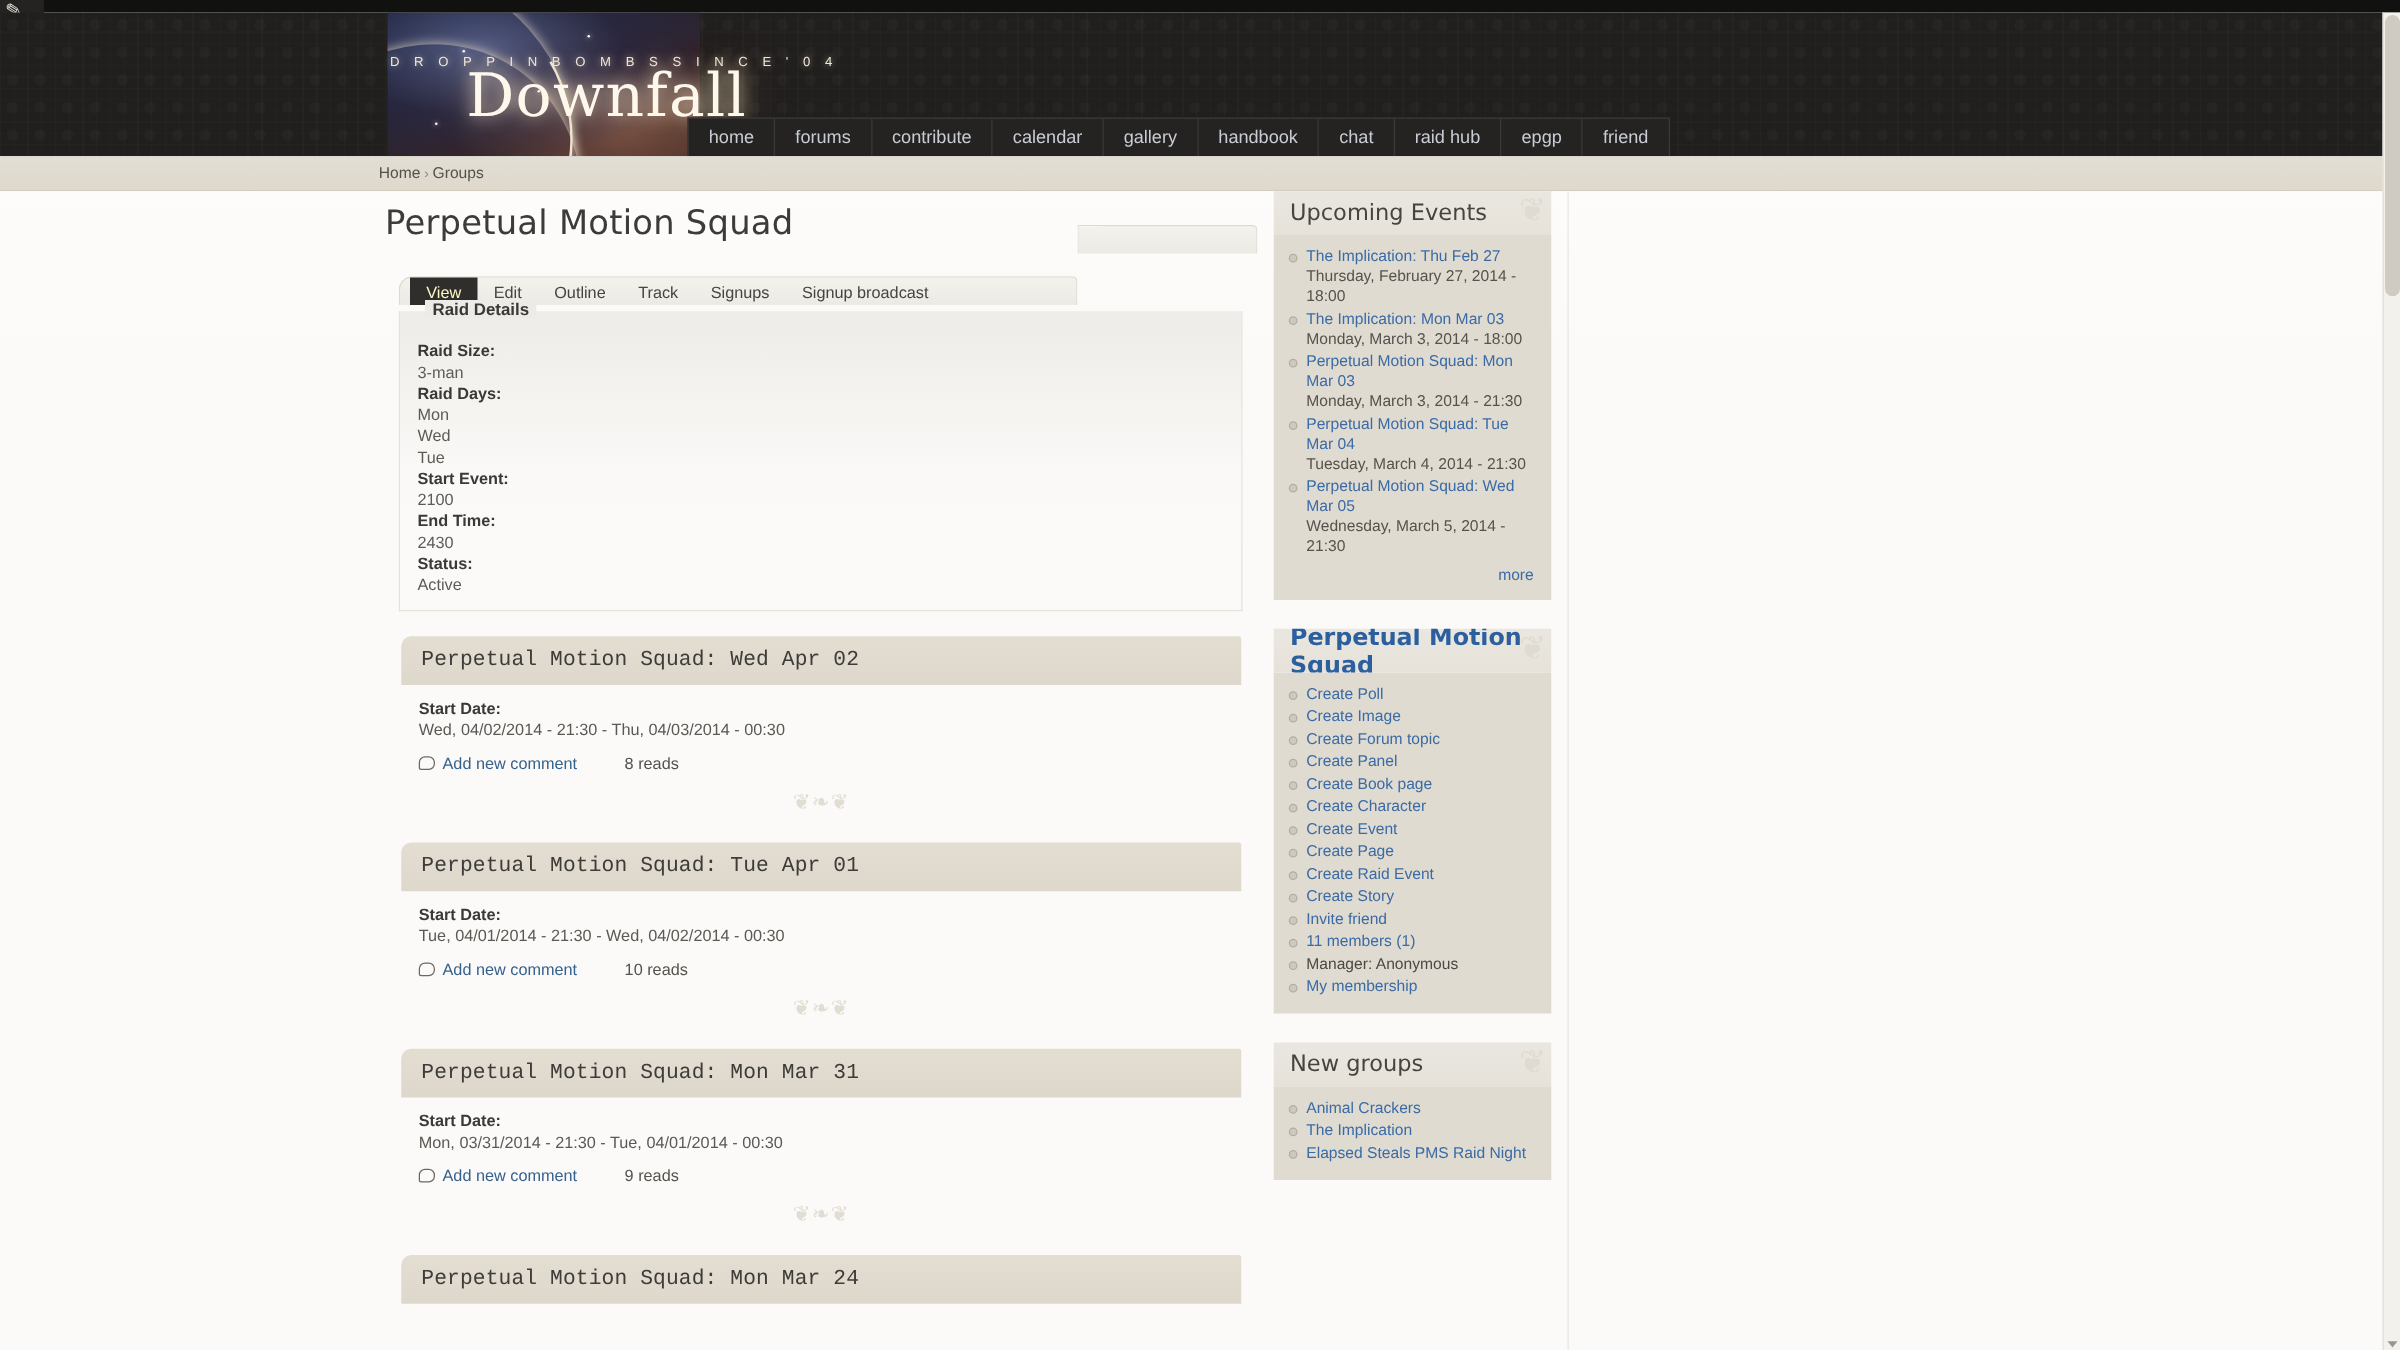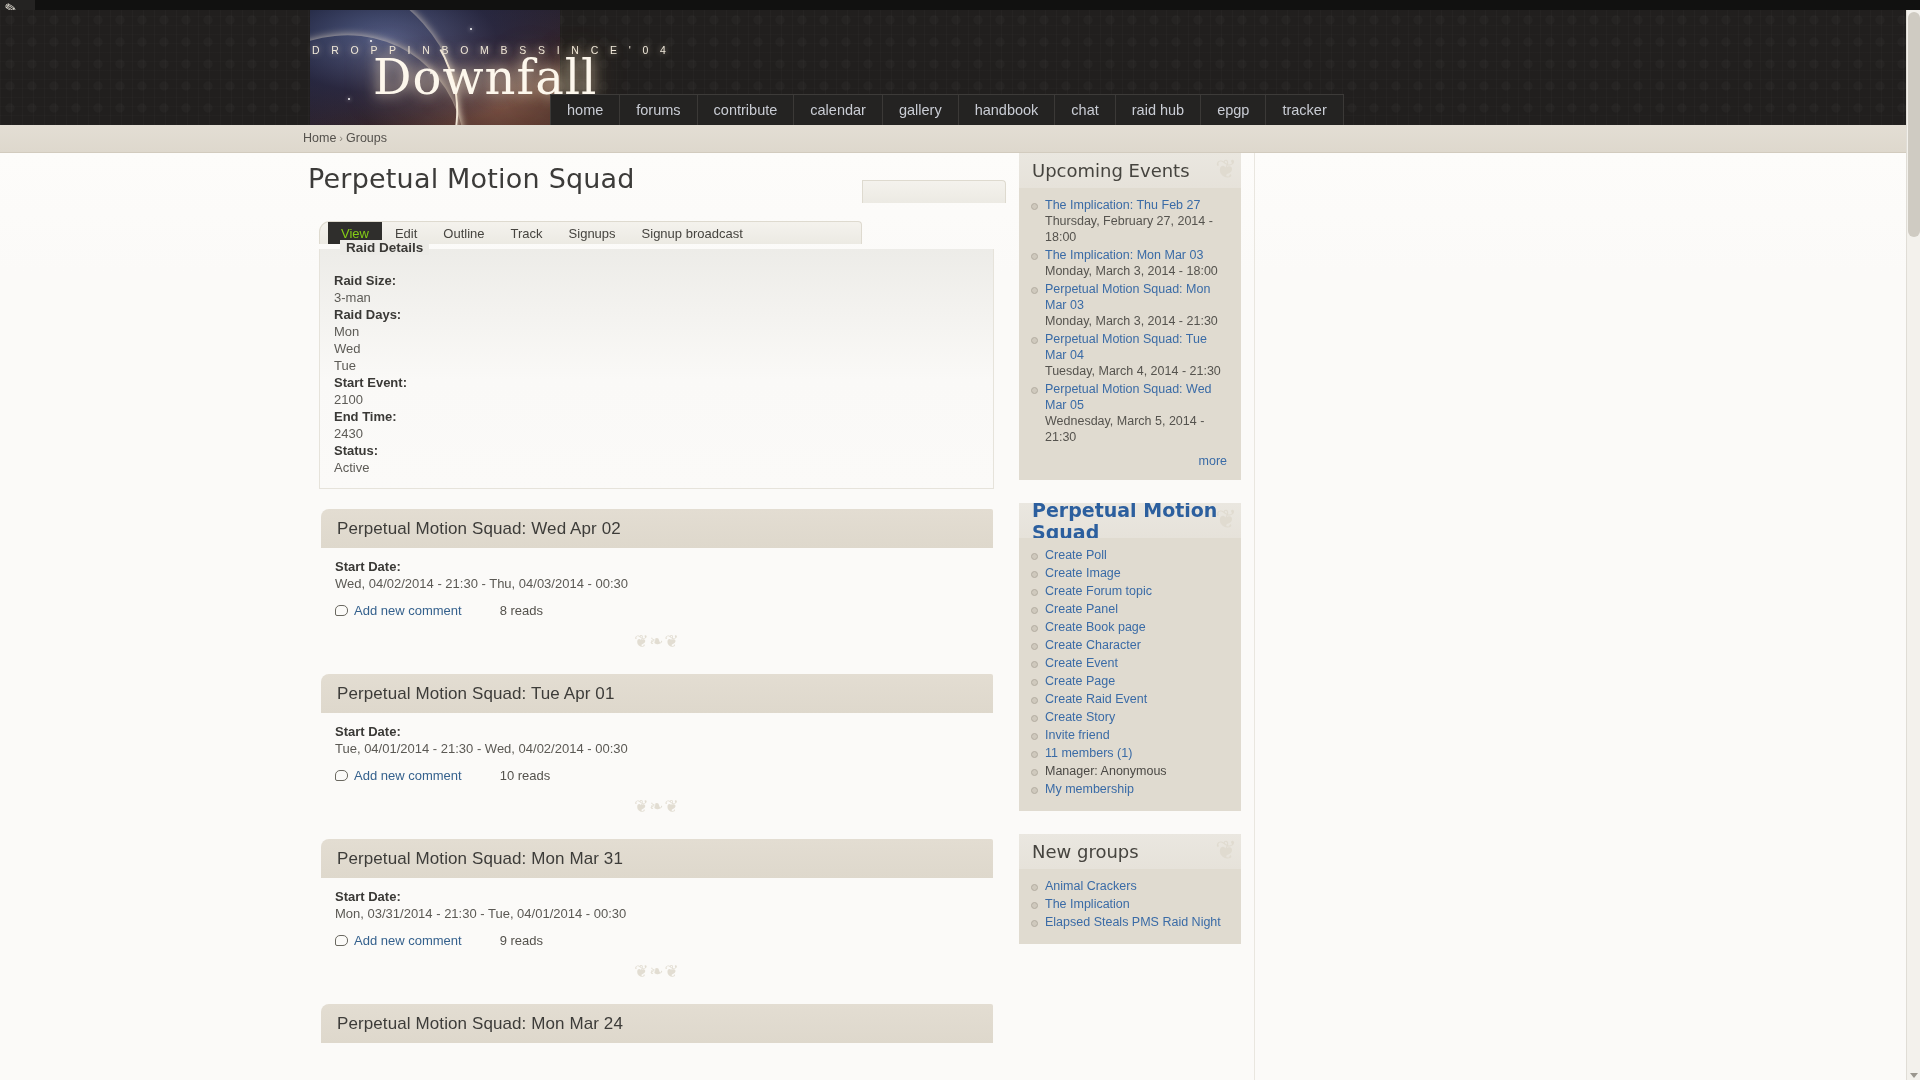--- a/index.html
+++ b/index.html
@@ -115,21 +115,21 @@
     background:linear-gradient(180deg,#f4f2ed 0%, #eceae3 100%);
     border:1px solid #dedacf; border-bottom:none;
     border-top-left-radius:11px; border-top-right-radius:4px;
     display:flex; align-items:stretch;
   }
   .tabs .tab {
     display:flex; align-items:center; padding:0 13px;
     font-size:13px; color:#46443f; text-decoration:none; white-space:nowrap;
   }
   .tabs .tab:first-child { margin-left:8px; }
-  .tabs .tab.active { background:#2f2e2c; color:#84cc16;text-align:center; }
+  .tabs .tab.active { background:#2f2e2c; color:#fef9c3;text-align:center; }
   .tabs-rest {
     position:absolute; left:559px; top:27px; width:144px; height:23px;
     background:linear-gradient(180deg,#f4f2ed 0%, #eceae3 100%);
     border:1px solid #dedacf; border-bottom:none; border-top-right-radius:4px;
   }
 
   
   .fieldset {
     margin:5px 0 0 16px; width:675px; padding:12px 0 12px 0;
     background:linear-gradient(180deg,#edece8 0%, #faf9f7 55%, #fbfaf8 100%);
@@ -146,21 +146,21 @@
 
   
   .event { margin:20px 0 0 18px; width:672px; position:relative; }
   .event .bar {
     height:39px; width:672px;
     background:linear-gradient(180deg,#e3ddd2 0%, #ded8cc 100%);
     border-top-left-radius:8px; border-top-right-radius:2px;
     display:flex; align-items:center;
   }
   .event .bar .etitle {
-    margin-left:16px; font-family:Liberation Sans, sans-serif;
+    margin-left:16px; font-family:Liberation Mono, monospace;
     font-size:17px; color:#3d3c39; letter-spacing:.1px;
   }
   .event .meta { padding:11px 0 0 14px; }
   .event .meta .mlabel { font-weight:bold; font-size:13px; color:#3a3936; }
   .event .meta .mvalue { font-size:13px; color:#5b5954; margin-top:2px; }
   .event .links { display:flex; align-items:center; margin:12px 0 0 14px; }
   .event .links .bubble {
     width:13px; height:11px; border:1.3px solid #6a6860; border-radius:5px 5px 5px 2px;
     margin-right:6px; display:inline-block;
   }
@@ -240,21 +240,21 @@
     <div class="nav">
         <a href="#">home</a>
         <a href="#">forums</a>
         <a href="#">contribute</a>
         <a href="#">calendar</a>
         <a href="#">gallery</a>
         <a href="#">handbook</a>
         <a href="#">chat</a>
         <a href="#">raid hub</a>
         <a href="#">epgp</a>
-        <a href="#">tracker</a>
+        <a href="#">friend</a>
       </div>
   </div>
 
   <div class="crumbbar">
     <div class="crumb">
       <a href="#">Home</a><span class="sep">›</span><a href="#">Groups</a>
     </div>
   </div>
 
   <div class="wrap">

